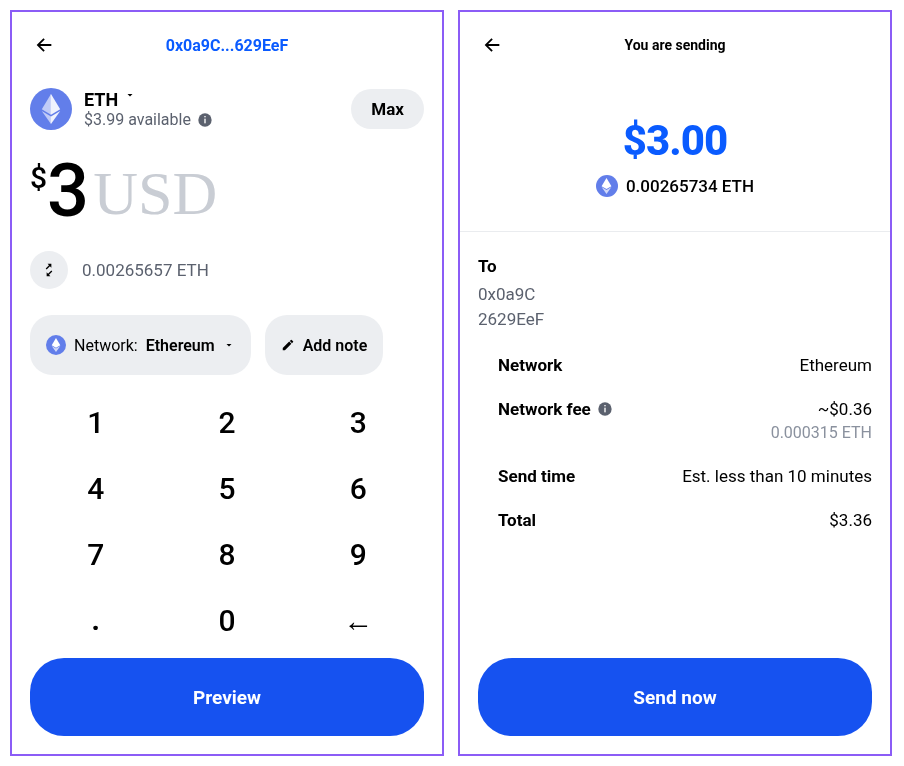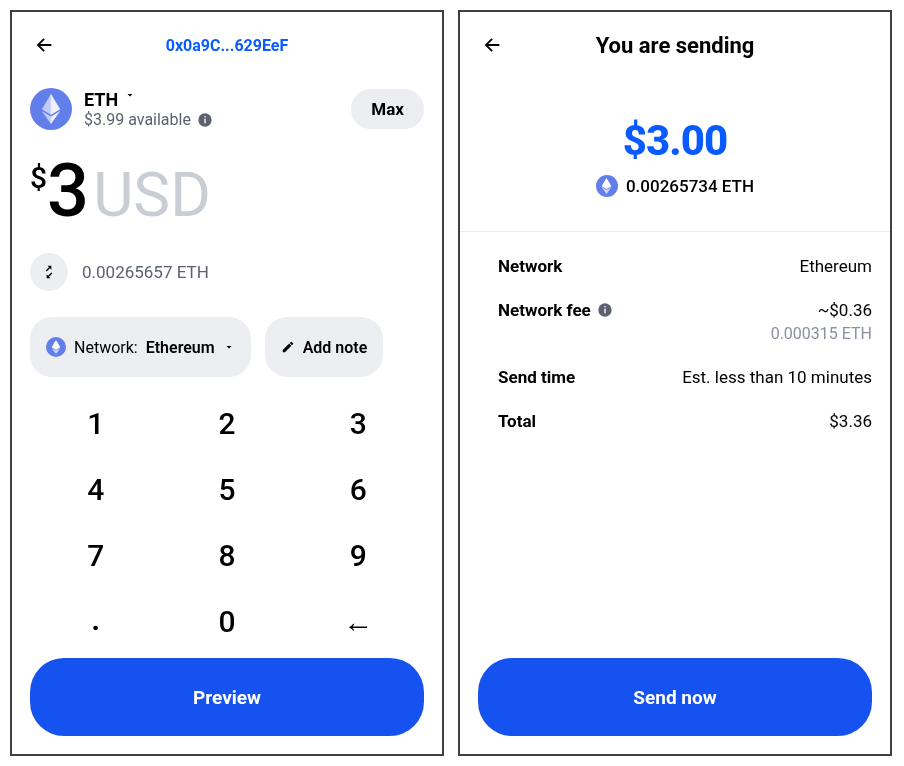--- a/index.html
+++ b/index.html
@@ -17,21 +17,21 @@
     margin: 0;
     font-family: -apple-system, BlinkMacSystemFont, "Segoe UI", Roboto, Helvetica, Arial, sans-serif;
     background: #fff;
     width: 904px;
     height: 766px;
     display: flex;
     gap: 14px;
     padding: 10px;
   }
   .screen {
-    border: 2px solid #404040;
+    border: 2px solid #8b5cf6;
     width: 434px;
     height: 746px;
     background: #fff;
     display: flex;
     flex-direction: column;
     padding: 18px 18px 18px 18px;
   }
 
   
   .s1-header {
@@ -54,21 +54,21 @@
     display:flex; align-items:center; justify-content:center;
   }
   .asset-info { display:flex; flex-direction:column; }
   .asset-sym-row { display:flex; align-items:flex-start; gap:6px; font-weight:700; font-size:18px;}
   .asset-avail { color:var(--text-gray); font-size:16px; display:flex; align-items:center; gap:6px;}
   .max-btn { background:var(--pill-bg); border-radius:22px; padding:10px 20px; font-weight:700; font-size:17px; cursor:pointer;}
 
   .amount-row { display:flex; align-items:flex-start; margin-top:24px; font-weight:500;}
   .amount-dollar { font-size:30px; margin-top:6px;}
   .amount-val { font-size:74px; line-height:1; letter-spacing:-2px;}
-  .amount-currency { font-size:62px; color:#C9CDD4; margin-left:6px; margin-top:4px; font-weight:400;}
+  .amount-currency { font-size:62px; color:#C9CDD4; margin-left:6px; margin-top:4px; font-weight:400;font-family:Liberation Serif, serif;}
 
   .conv-row { display:flex; align-items:center; gap:14px; margin-top:22px;}
   .swap-btn {
     width:38px; height:38px; border-radius:50%; background:var(--pill-bg);
     display:flex; align-items:center; justify-content:center; cursor:pointer;
   }
   .conv-text { color:var(--text-gray); font-size:17px;}
 
   .chips-row { display:flex; gap:14px; margin-top:26px;}
   .chip { background:var(--pill-bg); border-radius:22px; padding:20px 16px; display:flex; align-items:center; gap:8px; font-size:16px; font-weight:600; cursor:pointer;}
@@ -80,21 +80,21 @@
   .key.dot { font-size:34px; padding-bottom:6px;}
 
   .primary-btn {
     background:var(--blue); color:#fff; border-radius:34px; height:78px;
     display:flex; align-items:center; justify-content:center;
     font-weight:700; font-size:19px; cursor:pointer; margin-top:4px;
   }
 
   
   .s2-header { display:flex; align-items:center; position:relative; height:30px;}
-  .s2-header .title { position:absolute; left:0; right:0; text-align:center; font-weight:700; font-size:22px;}
+  .s2-header .title { position:absolute; left:0; right:0; text-align:center; font-weight:700; font-size:14px;}
 
   .s2-amount { text-align:center; margin-top:56px;}
   .s2-amount .usd { color:var(--blue-bright); font-weight:800; font-size:42px; letter-spacing:-1px;}
   .s2-amount .eth { margin-top:10px; display:flex; align-items:center; justify-content:center; gap:8px; font-size:17px; font-weight:500;}
 
   .s2-divider { height:1px; background:var(--divider); margin:34px -18px 0 -18px;}
 
   .details { margin-top:24px; display:flex; flex-direction:column; gap:24px; font-size:17px;}
   .details .label { font-weight:700;}
   .to-block .label { margin-bottom:6px;}
@@ -230,20 +230,27 @@
           </svg>
       </div>
       <span>0.00265734 ETH</span>
     </div>
   </div>
 
   <div class="s2-divider"></div>
 
   <div class="details">
 
+    <div class="to-block">
+      <div class="label">To</div>
+      <div class="val">
+        <div>0x0a9C</div>
+        <div>2629EeF</div>
+      </div>
+    </div>
 
     <div class="row">
       <div class="left label">Network</div>
       <div class="right">Ethereum</div>
     </div>
 
     <div class="row">
       <div class="left">
         <span class="label">Network fee</span>
         <svg class="info-circle" viewBox="0 0 24 24">

